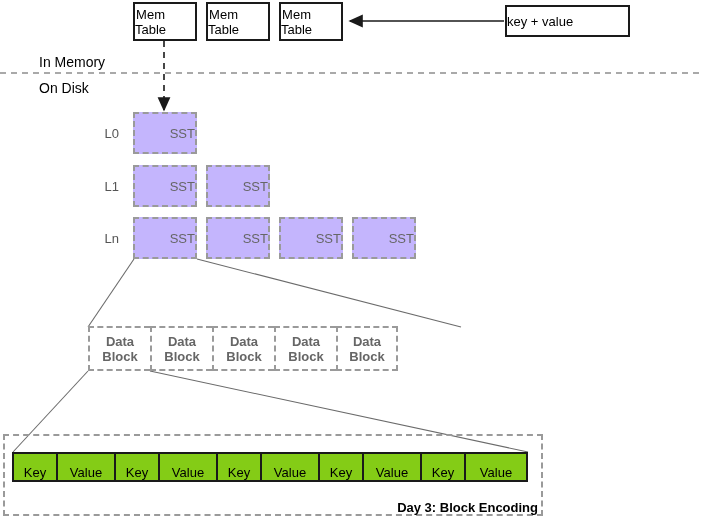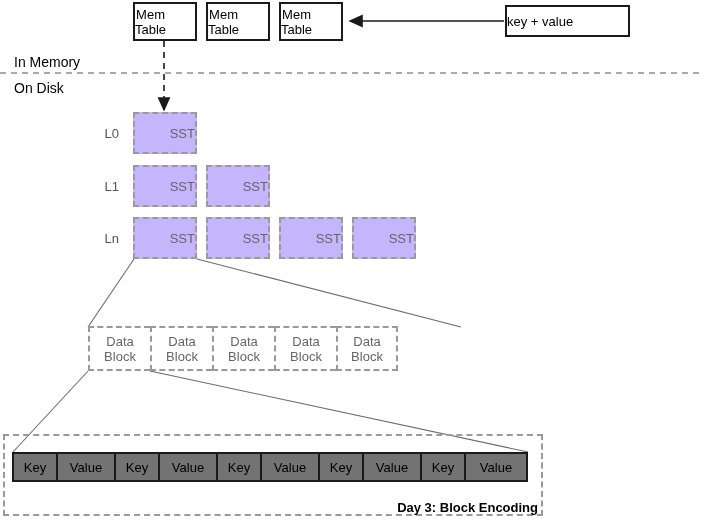--- a/index.html
+++ b/index.html
@@ -52,47 +52,48 @@
     font-size: 13px;
     text-align: right;
     line-height: 15px;
   }
 
   
   .zone-label {
     color: #000000;
     font-size: 14px;
     line-height: 16px;
-  }
-
-  
-  .block-strip { display: flex; }
+    margin-left: 25px;
+  }
+
+  
+  .block-strip { display: flex; font-weight: bold; }
   .block-cell {
     border: 2px dashed #9a9a9a;
     border-right-width: 0;
     background: #ffffff;
     display: flex;
     align-items: center;
     justify-content: center;
     text-align: center;
     color: #666666;
     font-size: 13px;
     line-height: 15px;
     box-sizing: border-box;
   }
   .block-cell:last-child { border-right-width: 2px; }
 
   
   .kv-strip { display: flex; }
   .kv-cell {
     border: 2px solid #1a1a1a;
     border-right-width: 0;
-    background: #737373;
-    display: flex;
-    align-items: center;
+    background: #84cc16;
+    display: flex;
+    align-items: flex-end;
     justify-content: center;
     color: #000000;
     font-size: 13px;
     line-height: 15px;
     box-sizing: border-box;
   }
   .kv-cell:last-child { border-right-width: 2px; }
 
   .dash-container {
     border: 2px dashed #9a9a9a;

